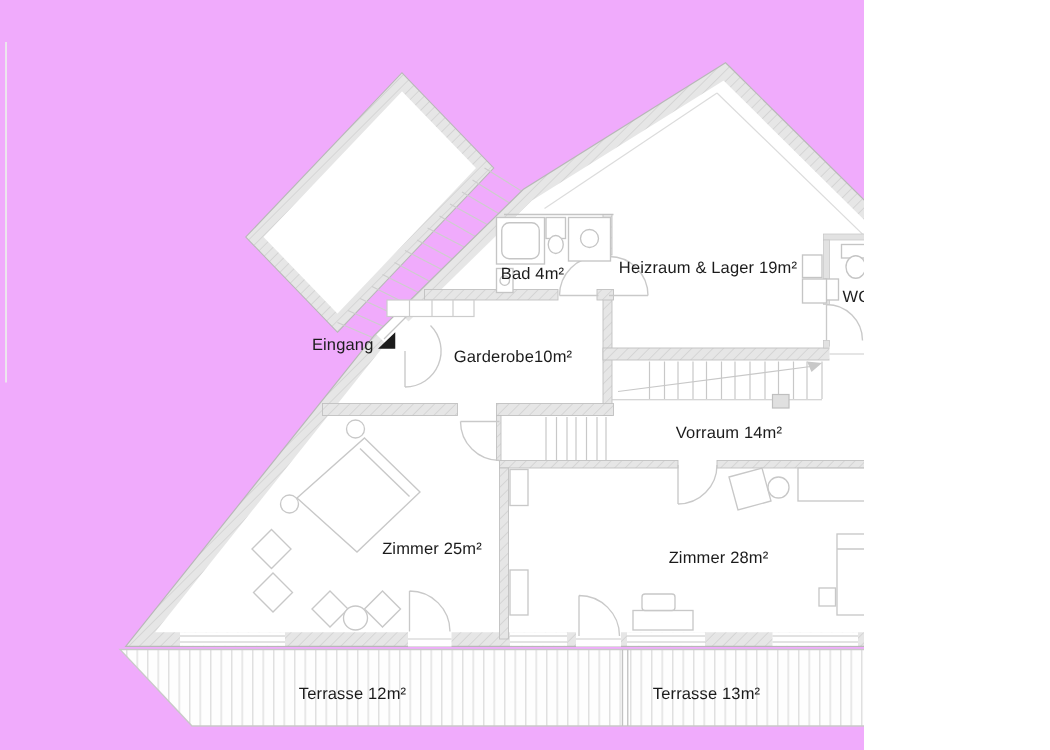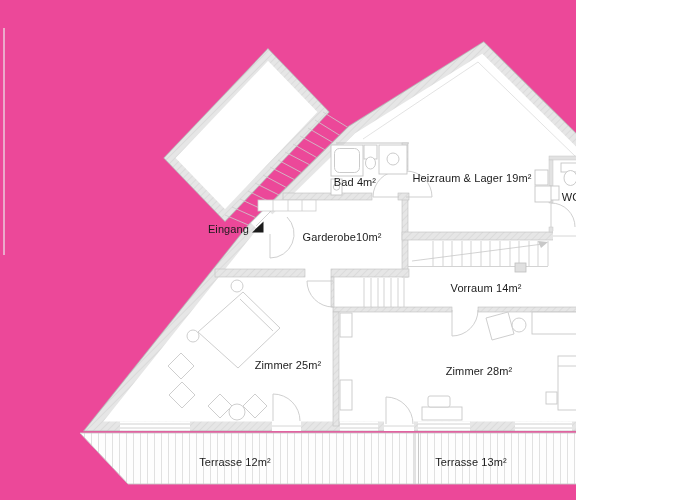--- a/index.html
+++ b/index.html
@@ -1,16 +1,16 @@
 <!DOCTYPE html>
 <html><head>
 <meta charset="utf-8">
 <style>
   html,body{margin:0;padding:0;background:#fff;}
-  #canvas{position:relative;width:576px;height:500px;background:#ec4899;overflow:hidden;
+  #canvas{position:relative;width:576px;height:500px;background:#f0abfc;overflow:hidden;
           font-family:"Liberation Sans", sans-serif;}
   svg{display:block}
   text{font-family:"Liberation Sans", sans-serif;font-size:11px;fill:#1b1b1b;letter-spacing:.1px;}
   .lbl{text-anchor:middle}
 </style>
 </head>
 <body>
 
 <div id="canvas">
 <svg width="700" height="500" viewBox="0 0 700 500">

